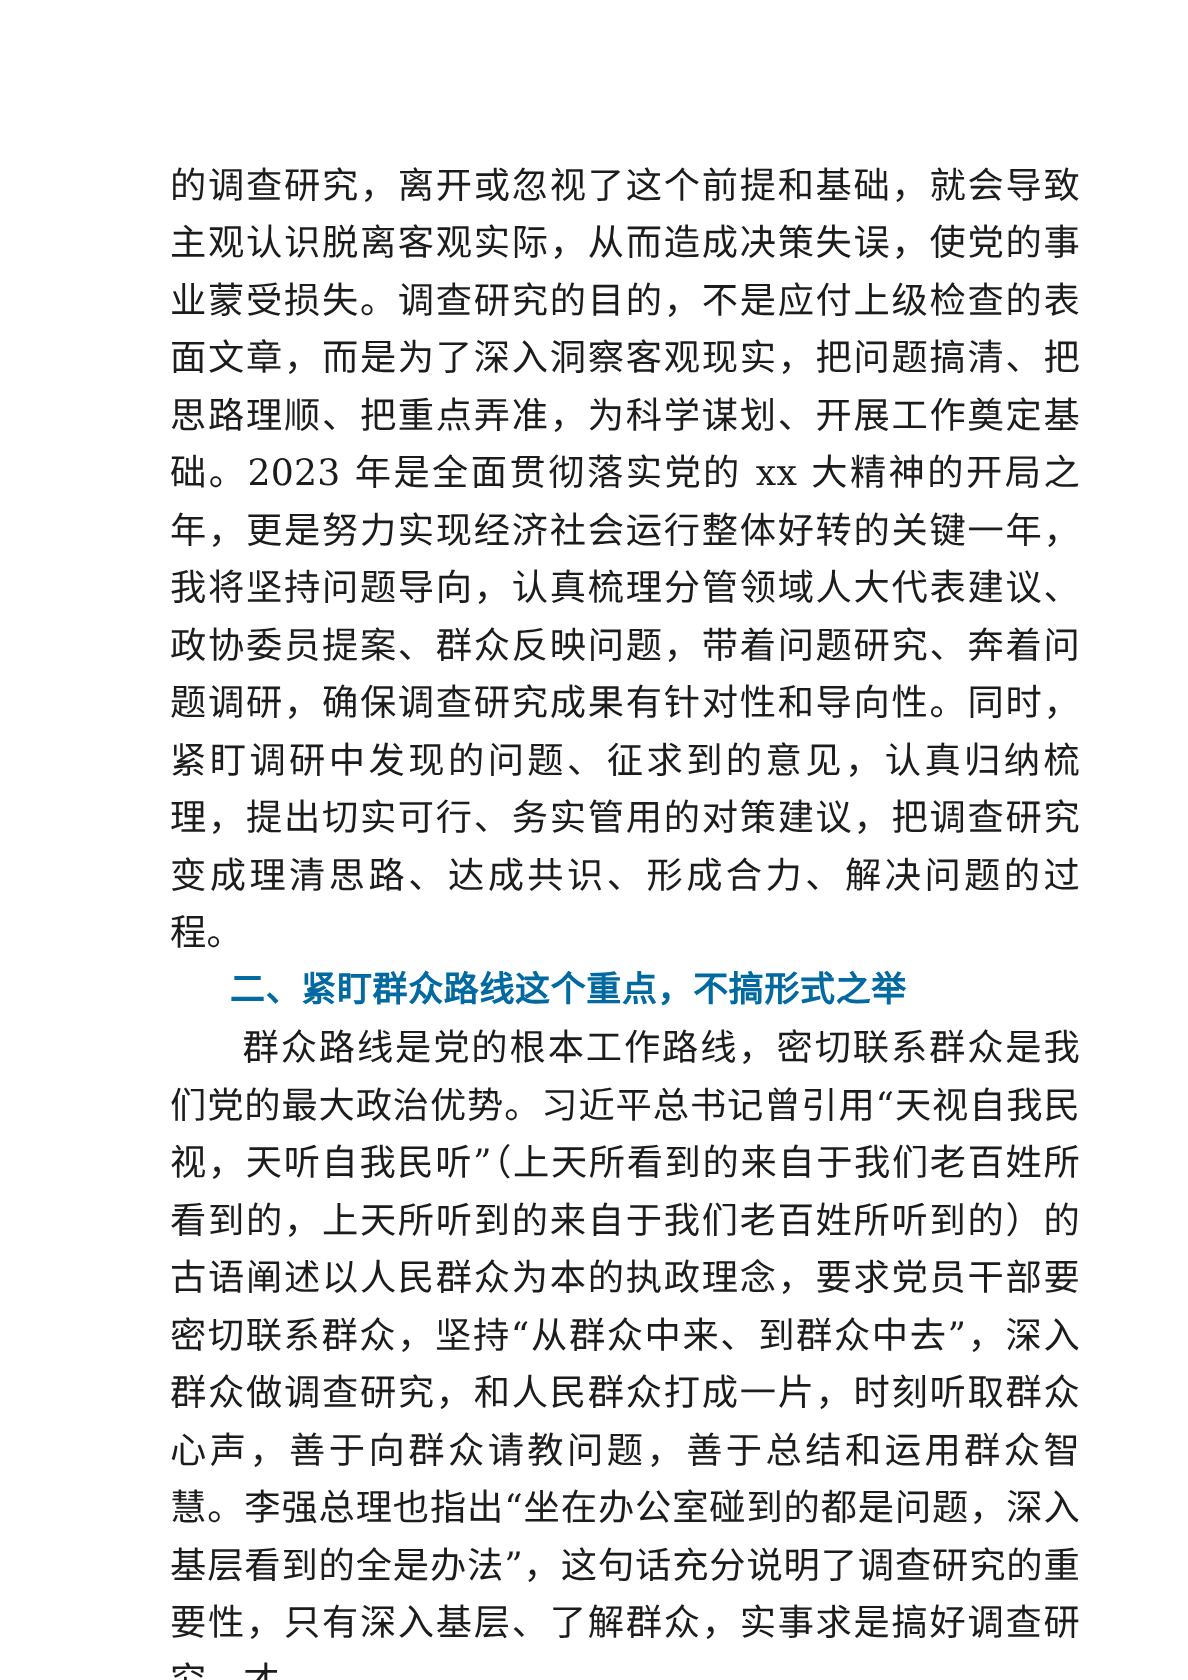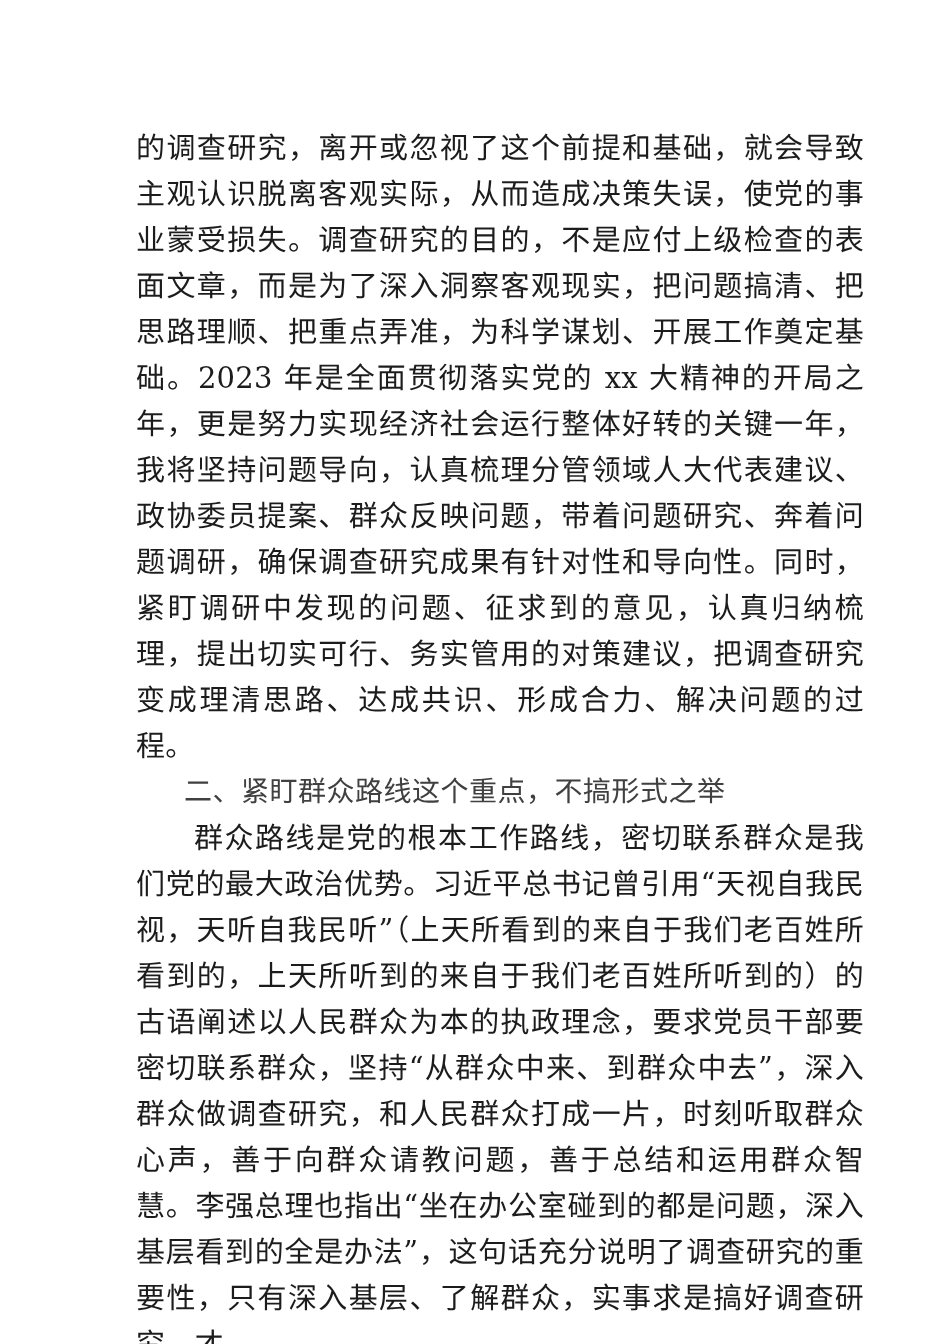--- a/index.html
+++ b/index.html
@@ -47,22 +47,22 @@
 
   .body-para.indent {
     text-indent: 58px;
   }
 
   
   .section-heading {
     font-family: "DejaVu Sans", "Liberation Sans", sans-serif;
     font-size: 28px;
     line-height: 46px;
-    font-weight: 400;
-    color: #404040;
+    font-weight: 700;
+    color: #0369a1;
     margin: 0;
     text-indent: 48px;
     letter-spacing: 0.5px;
     white-space: nowrap;
   }
 
   .footer-zone {
     position: absolute;
     left: 0;
     right: 0;

